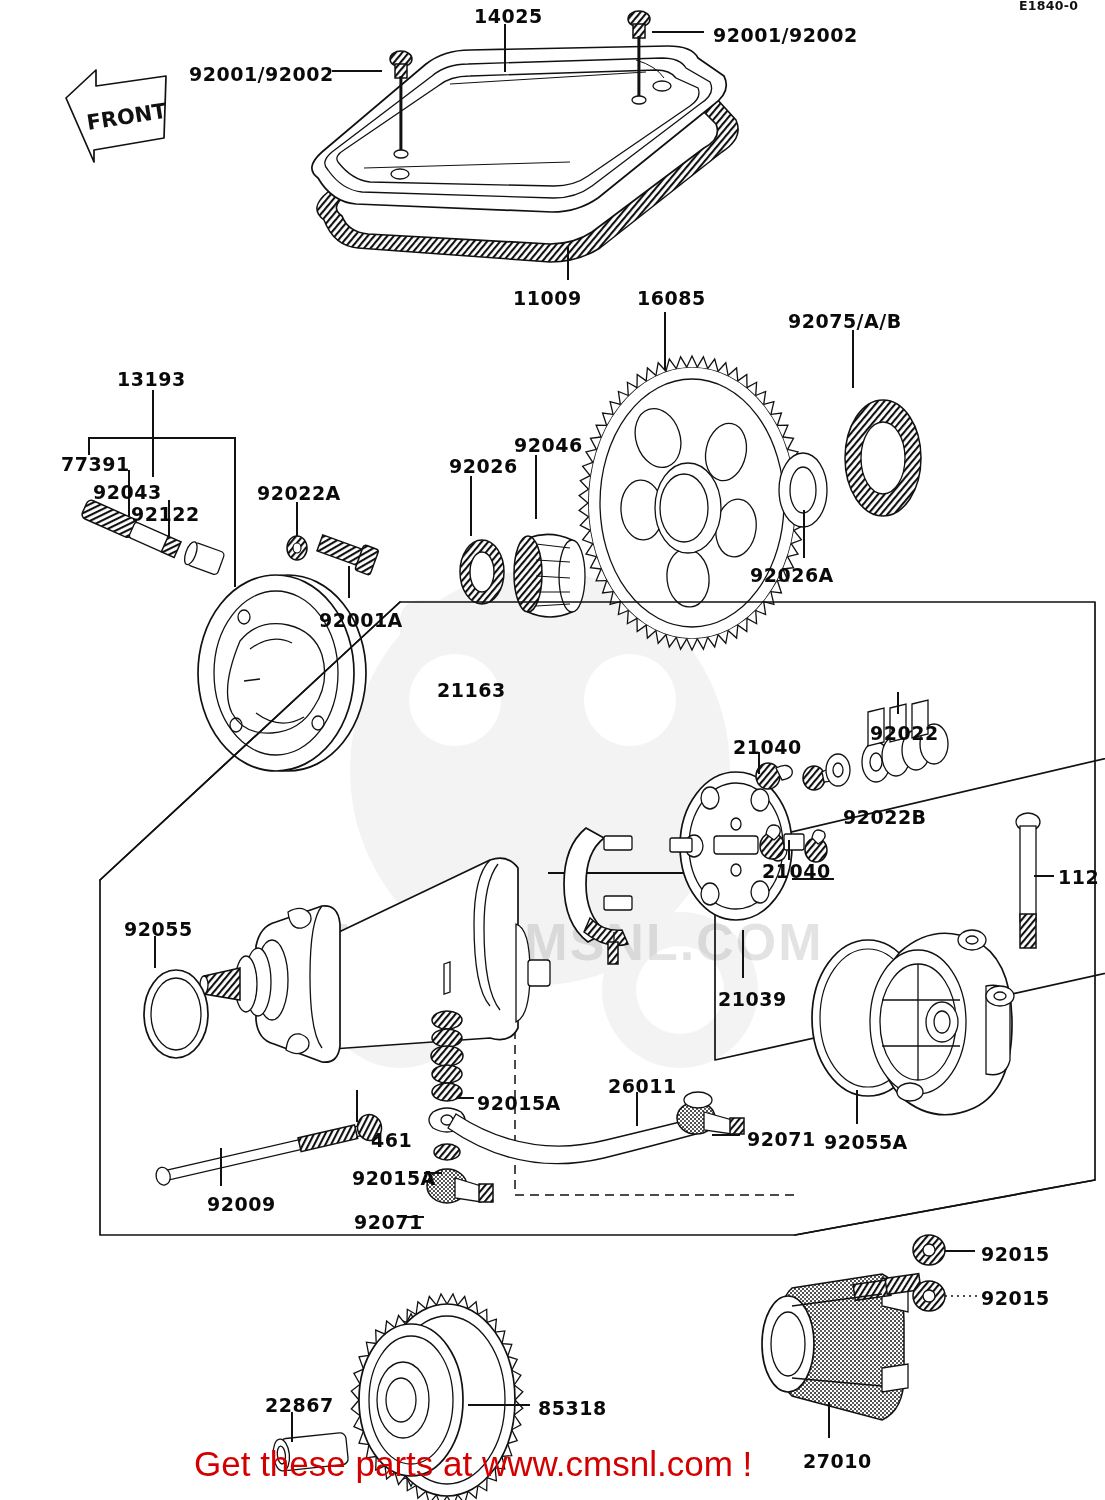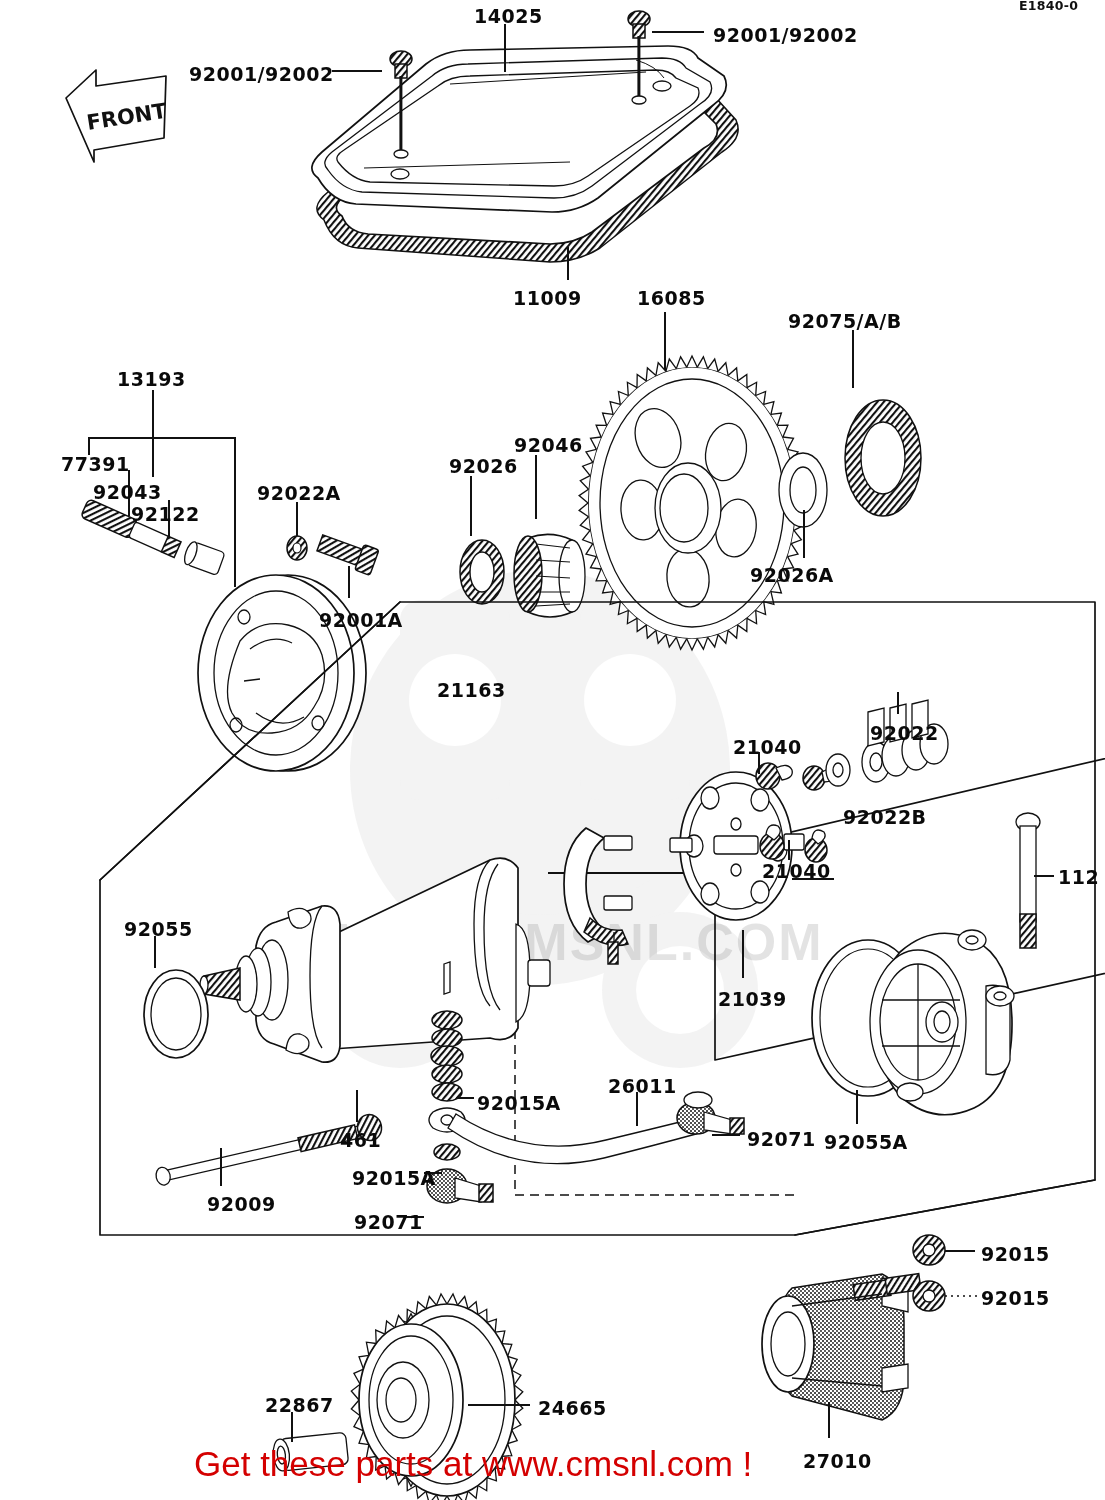--- a/index.html
+++ b/index.html
@@ -604,26 +604,26 @@
       <div class="pn" style="left: 733px; top: 736px;">21040</div>
       <div class="pn" style="left: 843px; top: 806px;">92022B</div>
       <div class="pn" style="left: 762px; top: 860px;">21040</div>
       <div class="pn" style="left: 1058px; top: 866px;">112</div>
       <div class="pn" style="left: 124px; top: 918px;">92055</div>
       <div class="pn" style="left: 718px; top: 988px;">21039</div>
       <div class="pn" style="left: 477px; top: 1092px;">92015A</div>
       <div class="pn" style="left: 608px; top: 1075px;">26011</div>
       <div class="pn" style="left: 747px; top: 1128px;">92071</div>
       <div class="pn" style="left: 824px; top: 1131px;">92055A</div>
-      <div class="pn" style="left: 340px; top: 1129px;">461</div>
+      <div class="pn" style="left: 340px; top: 1129px; padding-left: 31px;">461</div>
       <div class="pn" style="left: 207px; top: 1193px;">92009</div>
       <div class="pn" style="left: 352px; top: 1167px;">92015A</div>
       <div class="pn" style="left: 354px; top: 1211px;">92071</div>
       <div class="pn" style="left: 981px; top: 1243px;">92015</div>
       <div class="pn" style="left: 981px; top: 1287px;">92015</div>
       <div class="pn" style="left: 265px; top: 1394px;">22867</div>
-      <div class="pn" style="left: 538px; top: 1397px;">24665</div>
+      <div class="pn" style="left: 538px; top: 1397px;">85318</div>
       <div class="pn" style="left: 803px; top: 1450px;">27010</div>
     </div>
 
   <div class="wm-red" style="left:194px;top:1444px;">Get these parts at www.cmsnl.com !</div>
 
 </div>
 
 </body></html>

